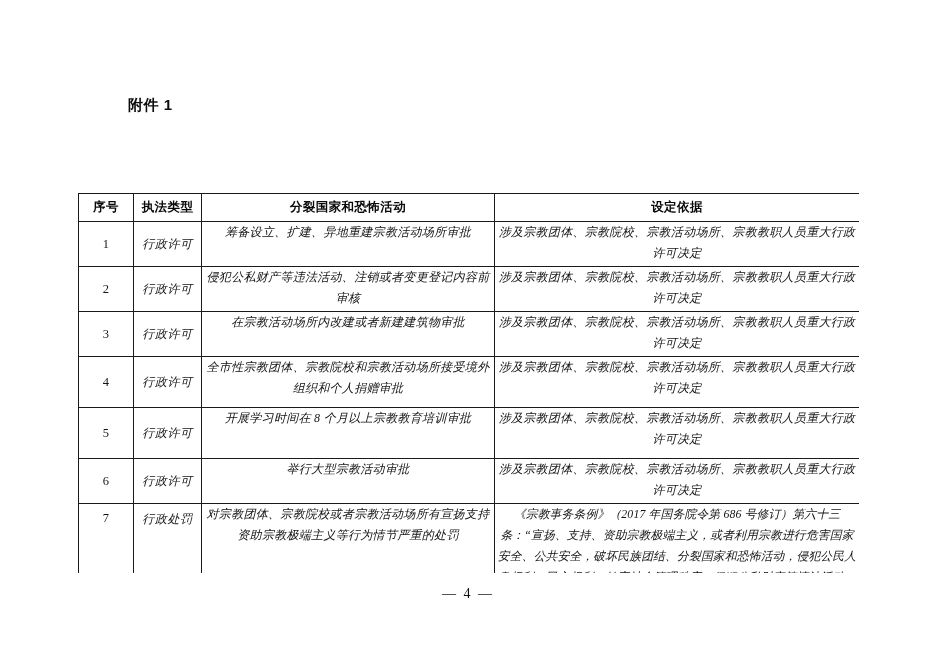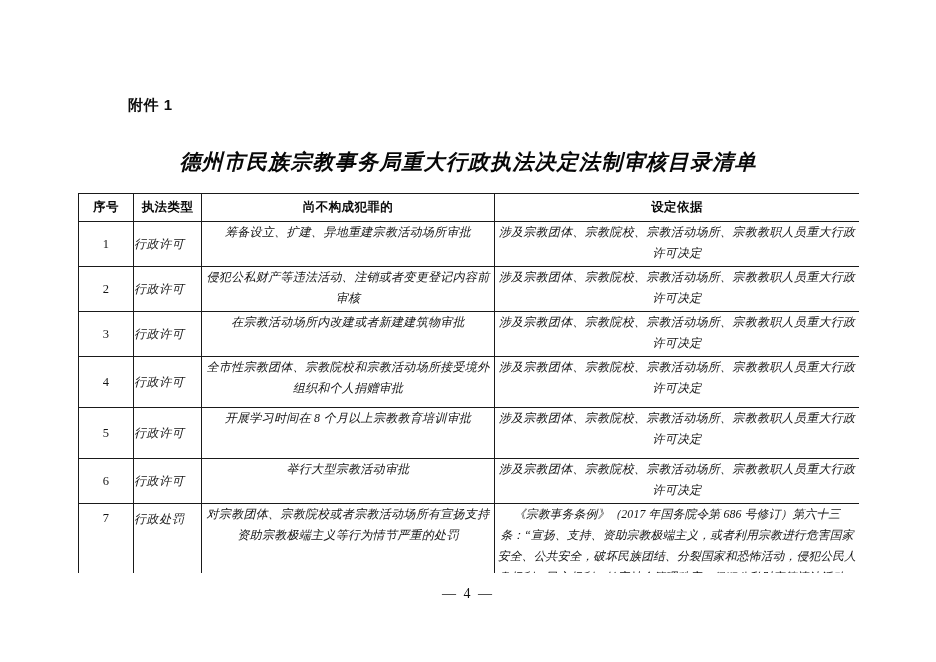--- a/index.html
+++ b/index.html
@@ -101,20 +101,21 @@
     letter-spacing: 0.3px;
     font-style: italic;
   }
 
   td.seq {
     text-align: center;
     font-style: normal;
     font-size: 12.5px;
   }
   td.type {
+    text-align: center;
     letter-spacing: 0.6px;
   }
   td.content {
     text-align: left;
     padding: 6px 7px 6px 8px;
     line-height: 1.78;
     vertical-align: top;
   }
   td.basis {
     text-align: left;
@@ -157,35 +158,34 @@
     letter-spacing: 2px;
   }
 </style>
 </head>
 <body>
 
 <div class="page">
 
   <div class="attachment-label">附件 1</div>
 
-  <div class="doc-title">德州市民族宗教事务局重大行政执法决定法制审核目录清单</div>
 
   <div class="table-wrap">
     <table class="listing">
       <colgroup>
         <col class="c-seq">
         <col class="c-type">
         <col class="c-cont">
         <col class="c-basis">
       </colgroup>
       <thead>
         <tr>
           <th>序号</th>
           <th>执法类型</th>
-          <th>尚不构成犯罪的</th>
+          <th>分裂国家和恐怖活动</th>
           <th>设定依据</th>
         </tr>
       </thead>
       <tbody>
         <tr class="r-std r1">
           <td class="seq">1</td>
           <td class="type">行政许可</td>
           <td class="content">筹备设立、扩建、异地重建宗教活动场所审批</td>
           <td class="basis">涉及宗教团体、宗教院校、宗教活动场所、宗教教职人员重大行政许可决定</td>
         </tr>

